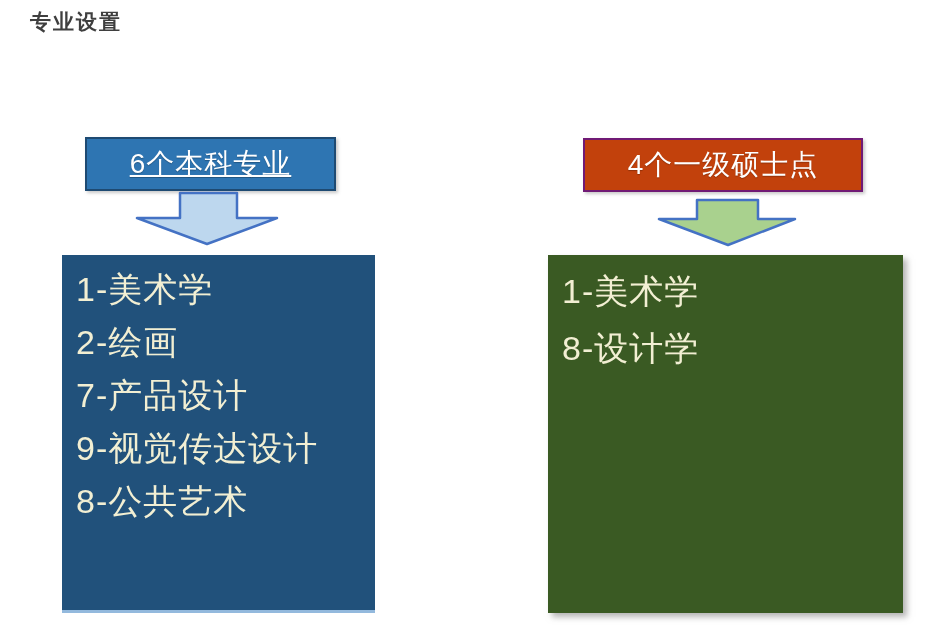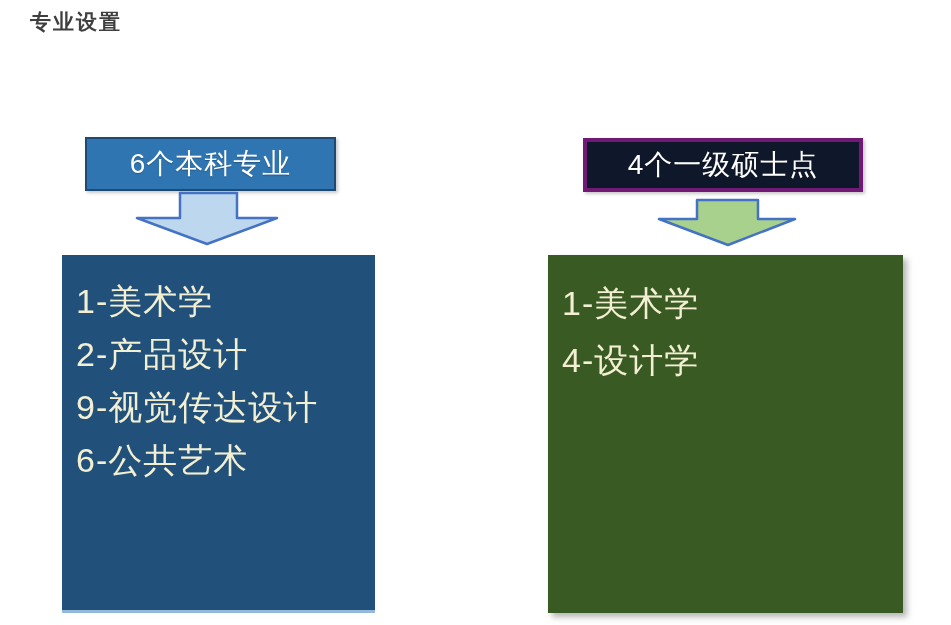--- a/index.html
+++ b/index.html
@@ -37,39 +37,40 @@
     font-size: 28px;
     letter-spacing: 1px;
     text-shadow: 0 1px 1px rgba(0,0,0,0.25);
   }
   .header-left {
     left: 85px; top: 137px;
     width: 251px; height: 54px;
     background: #2e75b2;
     border: 2px solid #1e4a72;
     box-shadow: 2px 2px 3px rgba(100,100,100,0.35);
+    text-decoration: underline;
   }
   .header-right {
     left: 583px; top: 138px;
     width: 280px; height: 54px;
-    background: #0f172a;
-    border: 4px solid #701a75;
+    background: #c2410c;
+    border: 2px solid #701a75;
     box-shadow: 2px 2px 3px rgba(100,100,100,0.35);
   }
   .arrow-svg {
     position: absolute;
   }
   .arrow-left-pos { left: 135px; top: 191px; }
   .arrow-right-pos { left: 657px; top: 198px; }
   .list-box {
     position: absolute;
     box-sizing: border-box;
     top: 255px;
     height: 358px;
-    padding: 20px 8px 0 14px;
+    padding: 8px 8px 0 14px;
     color: #f2efd3;
     font-size: 34px;
     letter-spacing: 1px;
   }
   .list-left {
     left: 62px;
     width: 313px;
     background: #21517b;
     border-bottom: 3px solid #93b9dd;
     line-height: 53px;
@@ -93,31 +94,32 @@
   <div class="header-box header-left">
     <span>6个本科专业</span>
   </div>
 
   <svg class="arrow-svg arrow-left-pos" width="144" height="56" viewBox="0 0 144 56">
     <polygon points="45,2 102,2 102,27 142,27 72,53 2,27 45,27" fill="#bdd7ee" stroke="#4472c4" stroke-width="2.5" stroke-linejoin="round"></polygon>
   </svg>
 
   <div class="list-box list-left">
     <div class="list-item">1-美术学</div>
-    <div class="list-item">2-产品设计</div>
+    <div class="list-item">2-绘画</div>
+    <div class="list-item">7-产品设计</div>
     <div class="list-item">9-视觉传达设计</div>
-    <div class="list-item">6-公共艺术</div>
+    <div class="list-item">8-公共艺术</div>
   </div>
 
   <div class="header-box header-right">
     <span>4个一级硕士点</span>
   </div>
 
   <svg class="arrow-svg arrow-right-pos" width="140" height="50" viewBox="0 0 140 50">
     <polygon points="40,2 101,2 101,21 138,21 71,47 2,21 40,21" fill="#a9d18e" stroke="#4472c4" stroke-width="2.5" stroke-linejoin="round"></polygon>
   </svg>
 
   <div class="list-box list-right">
     <div class="list-item">1-美术学</div>
-    <div class="list-item">4-设计学</div>
+    <div class="list-item">8-设计学</div>
   </div>
 
 </div>
 
 </body></html>

